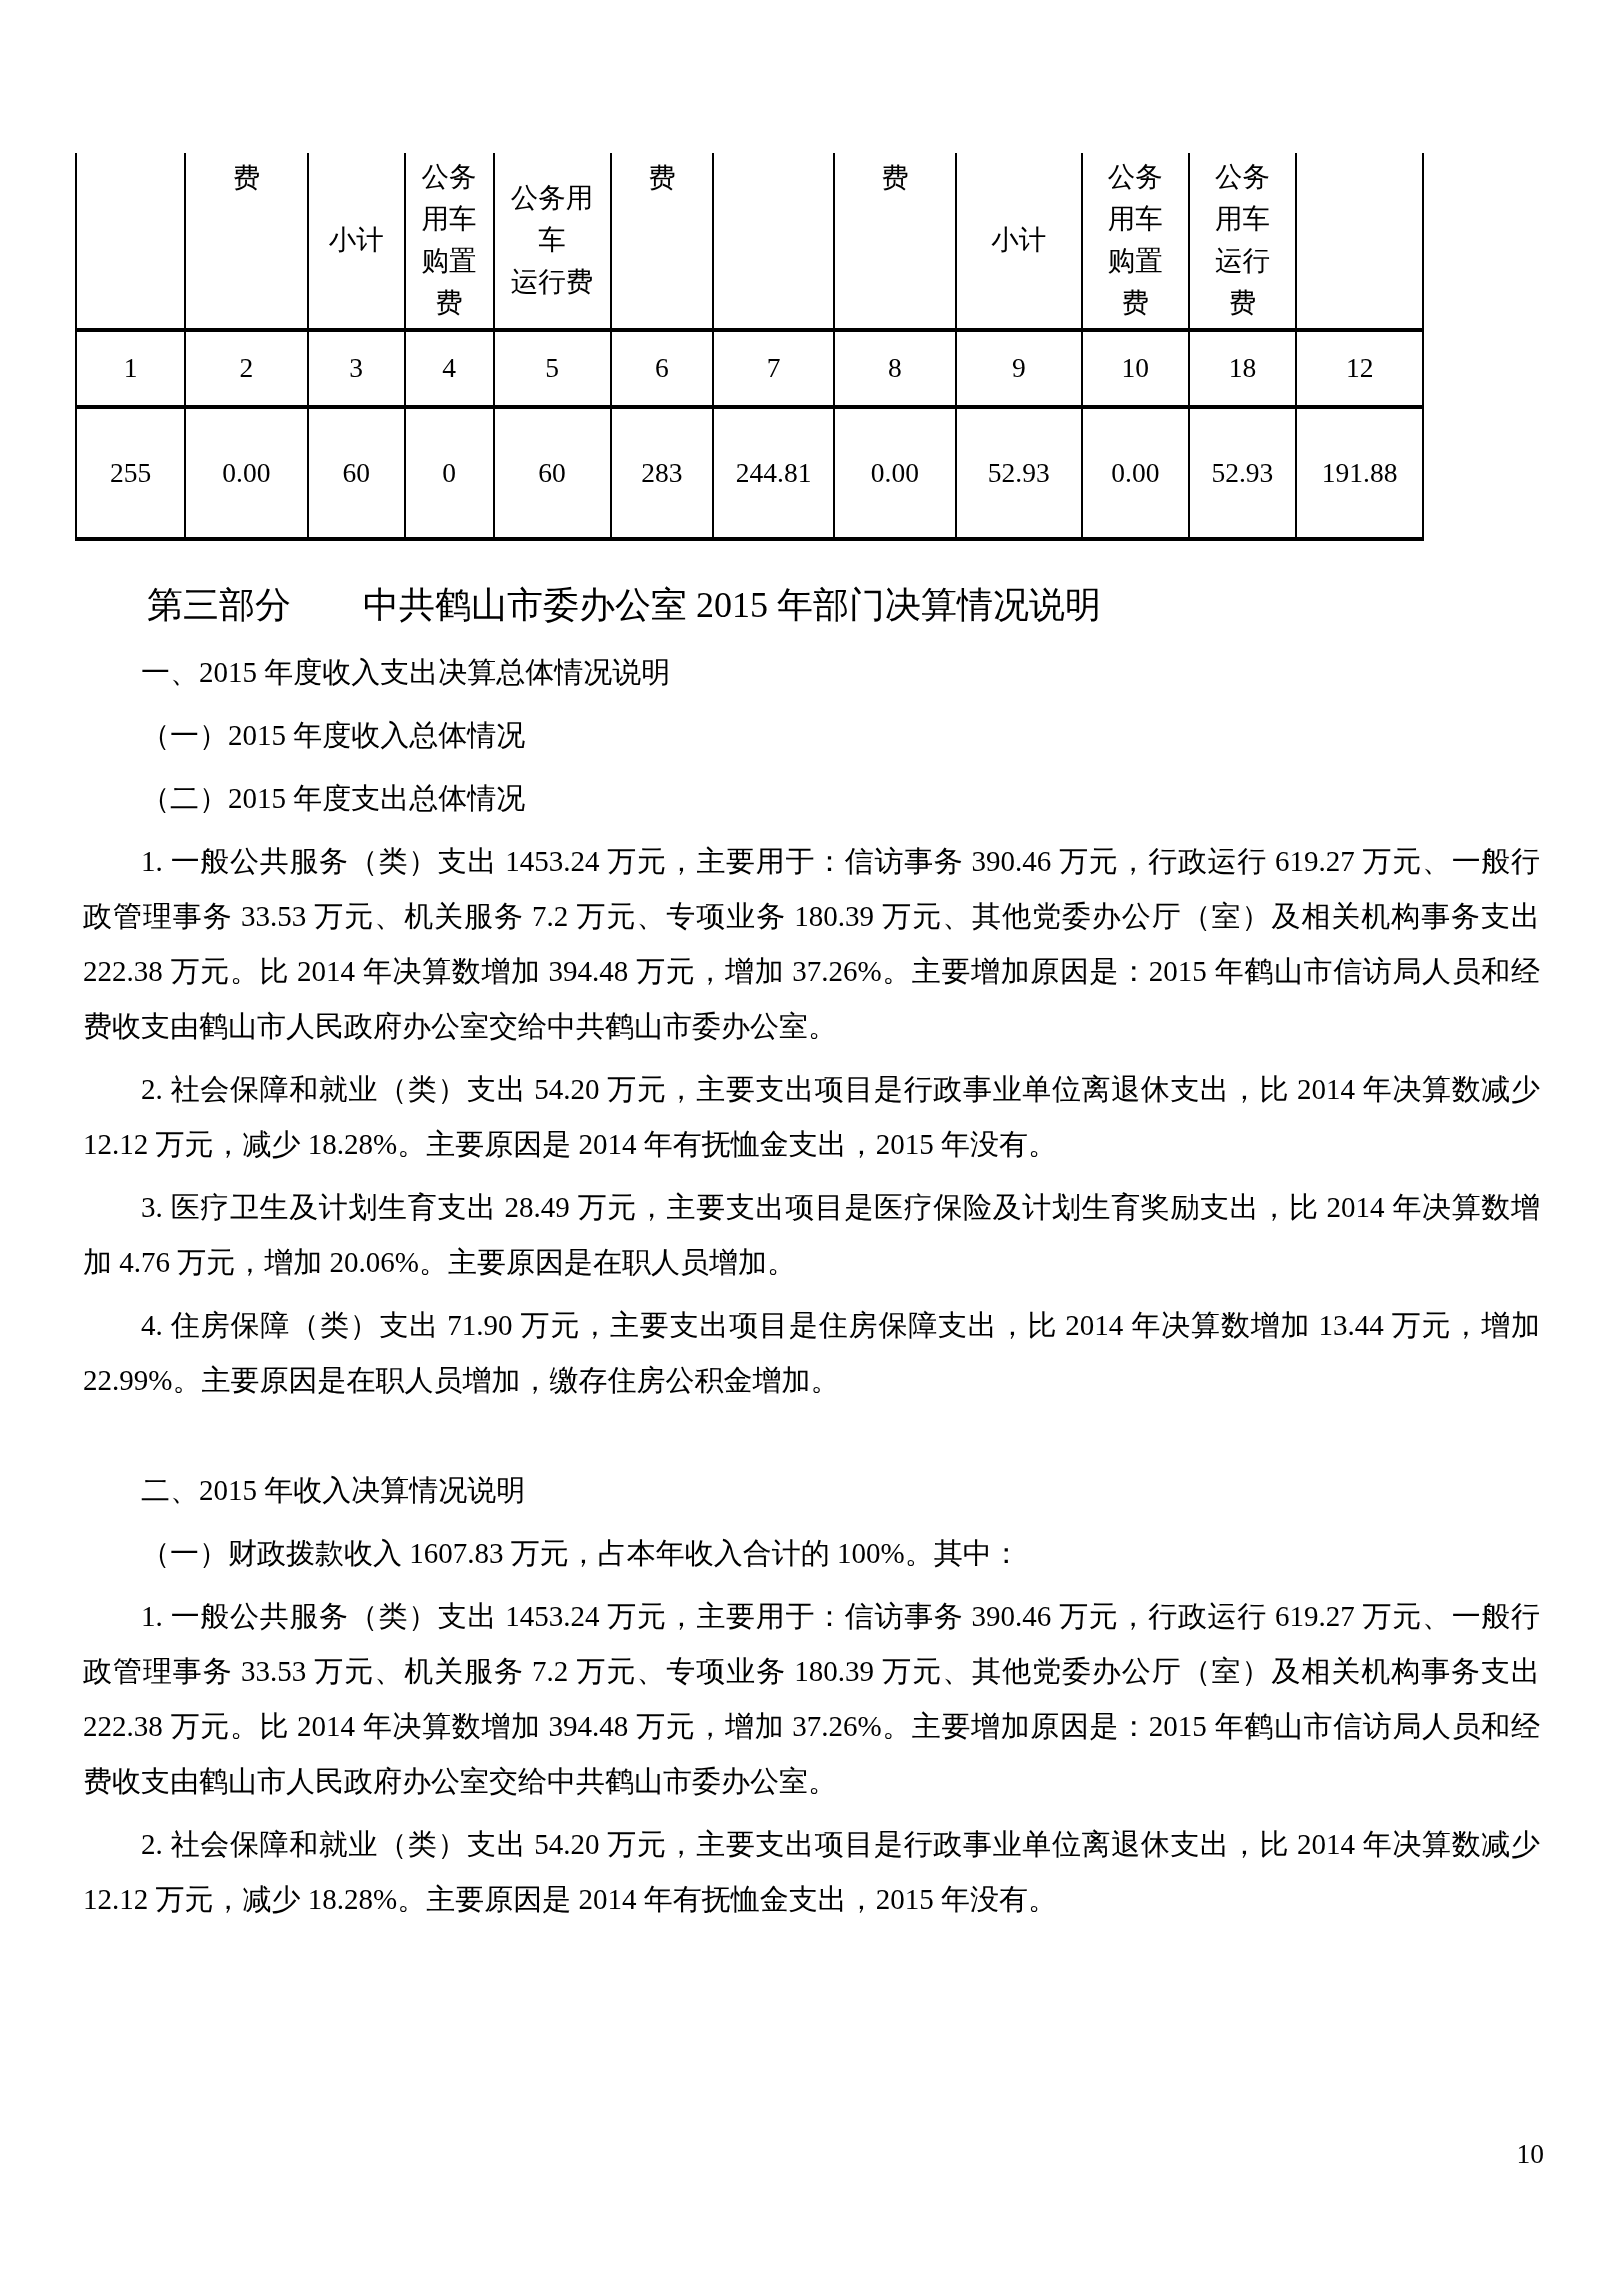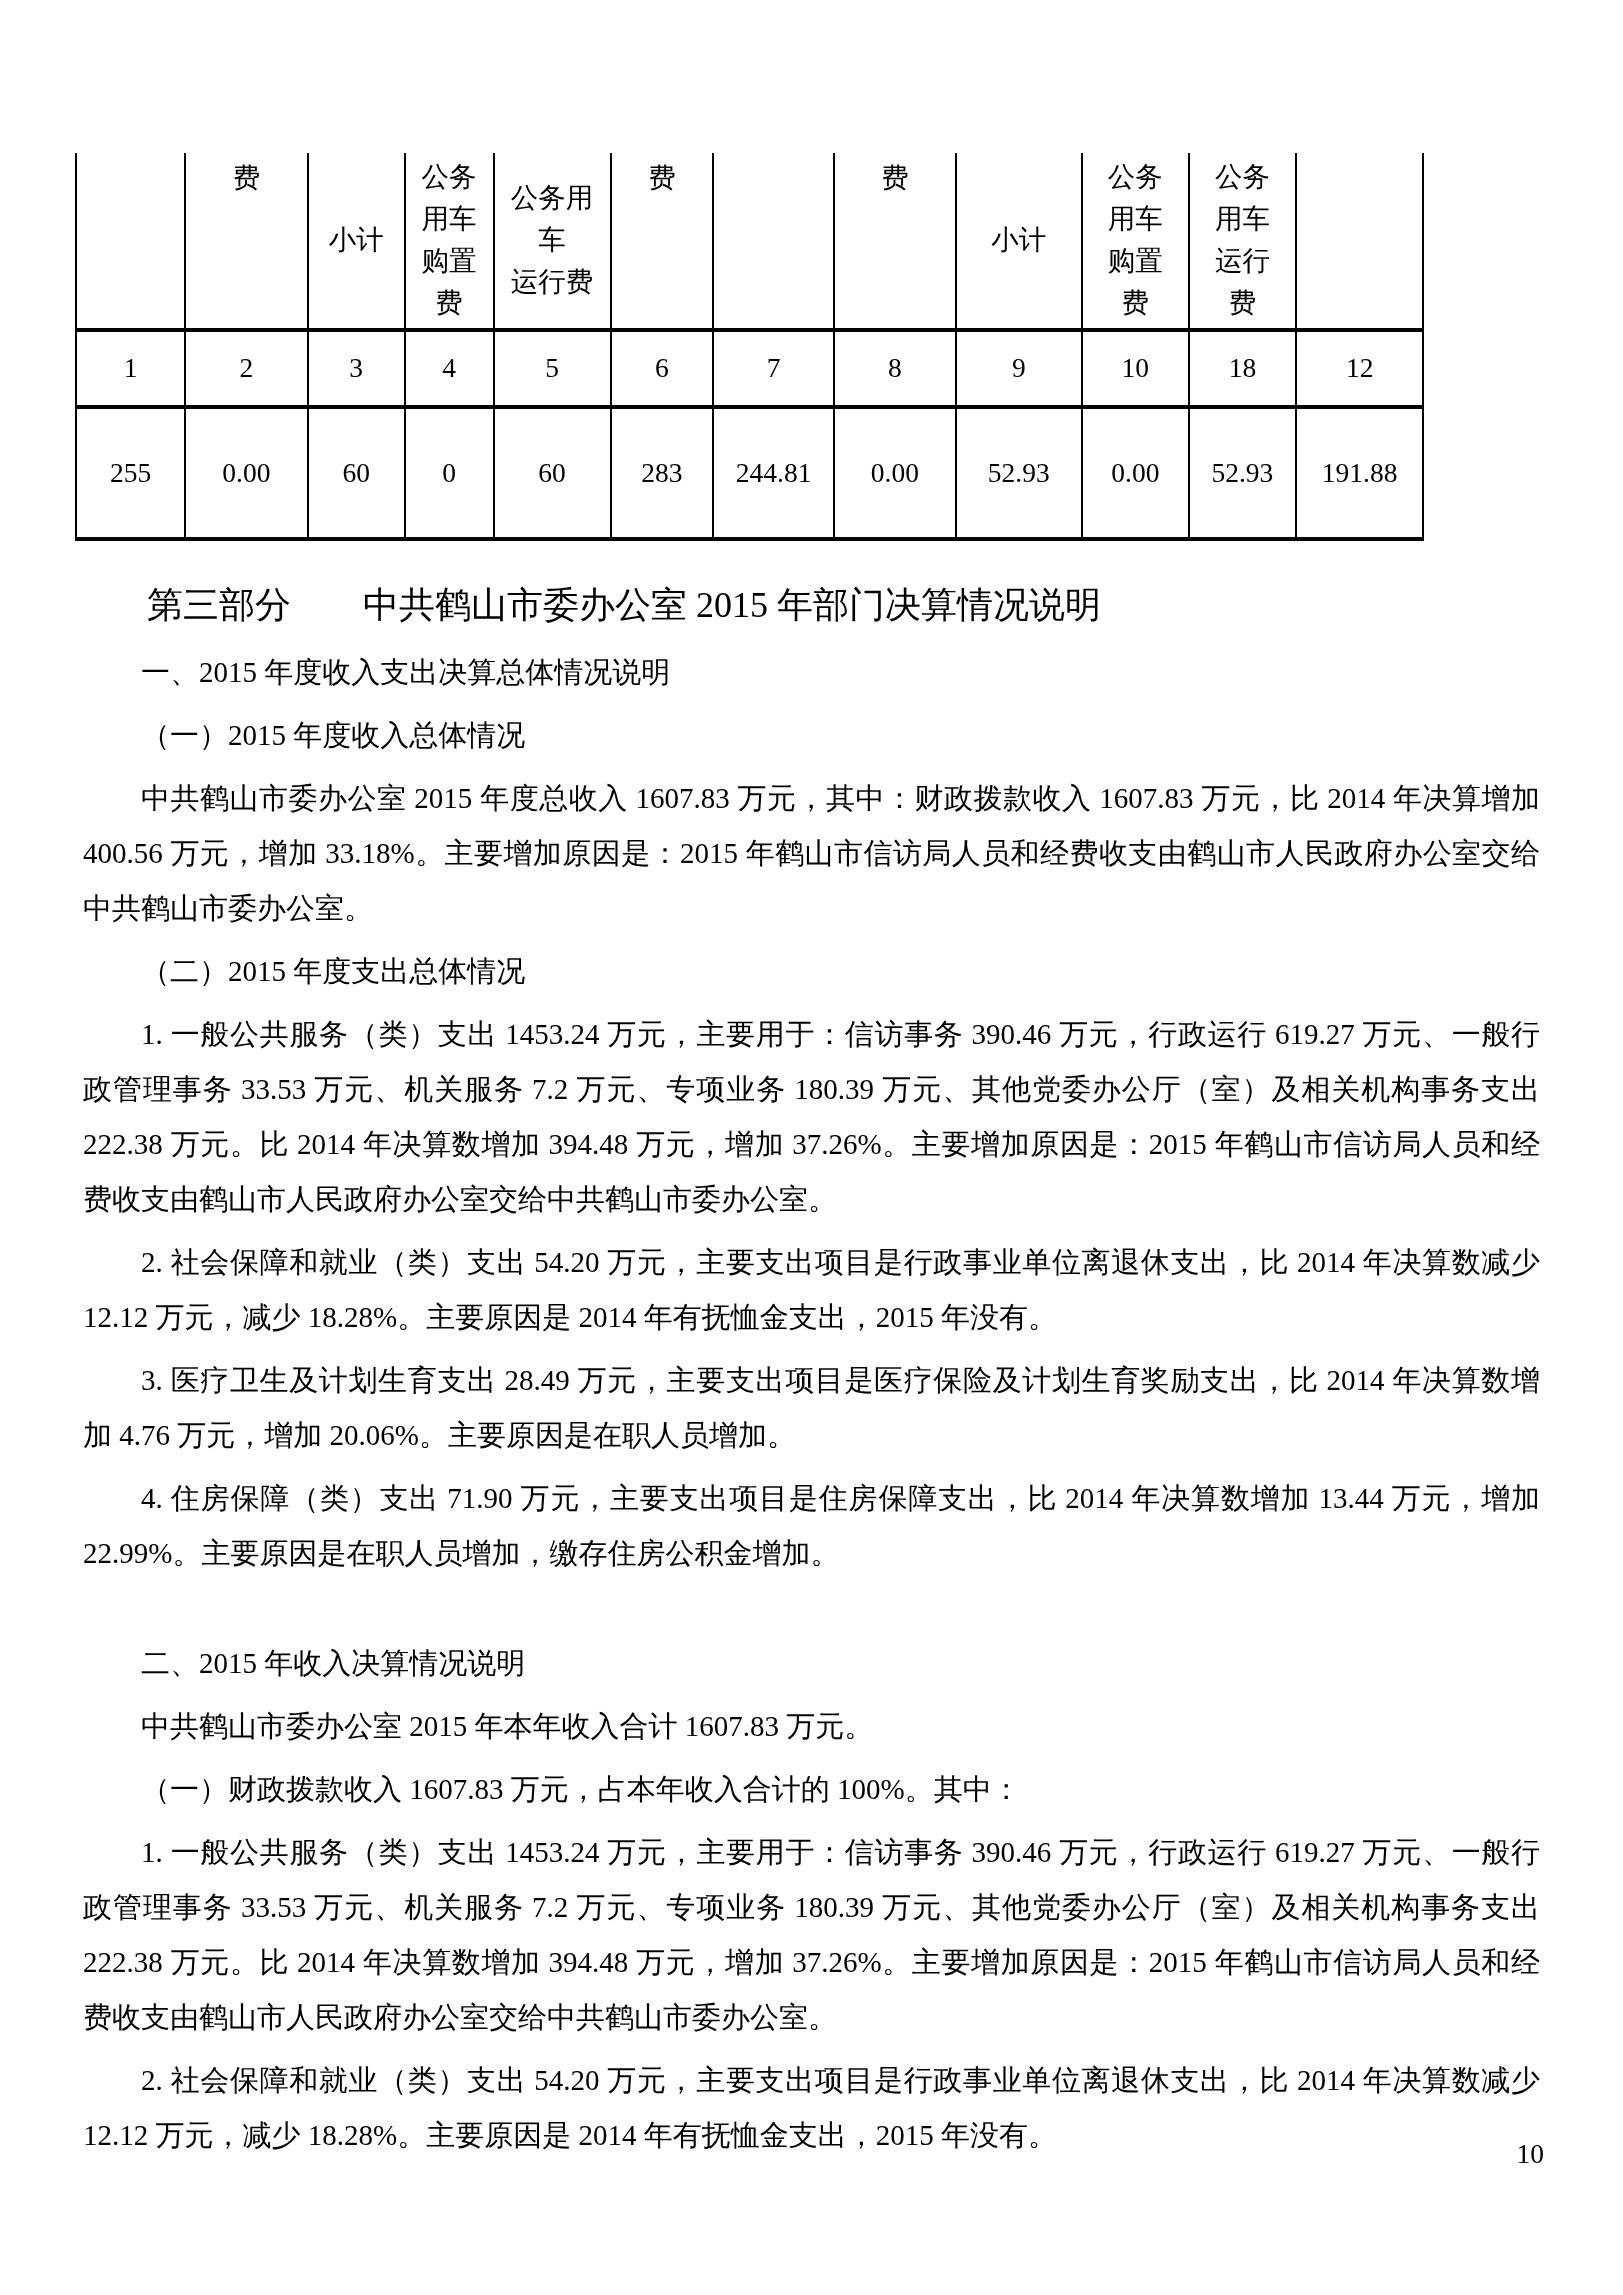--- a/index.html
+++ b/index.html
@@ -147,28 +147,26 @@
         <td>191.88</td>
       </tr>
     </tbody>
       </table>
   </div>
 
   <div class="content">
     <p class="doc-title">第三部分　　中共鹤山市委办公室 2015 年部门决算情况说明</p>
     <p class="para">一、2015 年度收入支出决算总体情况说明</p>
     <p class="para">（一）2015 年度收入总体情况</p>
-    <p class="para">中共鹤山市委办公室 2015 年度总收入 1607.83 万元，其中：财政拨款收入 1607.83 万元，比 2014 年决算增加 400.56 万元，增加 33.18%。主要增加原因是：2015 年鹤山市信访局人员和经费收支由鹤山市人民政府办公室交给中共鹤山市委办公室。</p>
     <p class="para">（二）2015 年度支出总体情况</p>
     <p class="para">1. 一般公共服务（类）支出 1453.24 万元，主要用于：信访事务 390.46 万元，行政运行 619.27 万元、一般行政管理事务 33.53 万元、机关服务 7.2 万元、专项业务 180.39 万元、其他党委办公厅（室）及相关机构事务支出 222.38 万元。比 2014 年决算数增加 394.48 万元，增加 37.26%。主要增加原因是：2015 年鹤山市信访局人员和经费收支由鹤山市人民政府办公室交给中共鹤山市委办公室。</p>
     <p class="para">2. 社会保障和就业（类）支出 54.20 万元，主要支出项目是行政事业单位离退休支出，比 2014 年决算数减少 12.12 万元，减少 18.28%。主要原因是 2014 年有抚恤金支出，2015 年没有。</p>
     <p class="para">3. 医疗卫生及计划生育支出 28.49 万元，主要支出项目是医疗保险及计划生育奖励支出，比 2014 年决算数增加 4.76 万元，增加 20.06%。主要原因是在职人员增加。</p>
     <p class="para">4. 住房保障（类）支出 71.90 万元，主要支出项目是住房保障支出，比 2014 年决算数增加 13.44 万元，增加 22.99%。主要原因是在职人员增加，缴存住房公积金增加。</p>
     <p class="para gap-before">二、2015 年收入决算情况说明</p>
-    <p class="para">中共鹤山市委办公室 2015 年本年收入合计 1607.83 万元。</p>
     <p class="para">（一）财政拨款收入 1607.83 万元，占本年收入合计的 100%。其中：</p>
     <p class="para">1. 一般公共服务（类）支出 1453.24 万元，主要用于：信访事务 390.46 万元，行政运行 619.27 万元、一般行政管理事务 33.53 万元、机关服务 7.2 万元、专项业务 180.39 万元、其他党委办公厅（室）及相关机构事务支出 222.38 万元。比 2014 年决算数增加 394.48 万元，增加 37.26%。主要增加原因是：2015 年鹤山市信访局人员和经费收支由鹤山市人民政府办公室交给中共鹤山市委办公室。</p>
     <p class="para">2. 社会保障和就业（类）支出 54.20 万元，主要支出项目是行政事业单位离退休支出，比 2014 年决算数减少 12.12 万元，减少 18.28%。主要原因是 2014 年有抚恤金支出，2015 年没有。</p>
   </div>
 
   <div class="page-number">10</div>
 
 </div>
 
 

